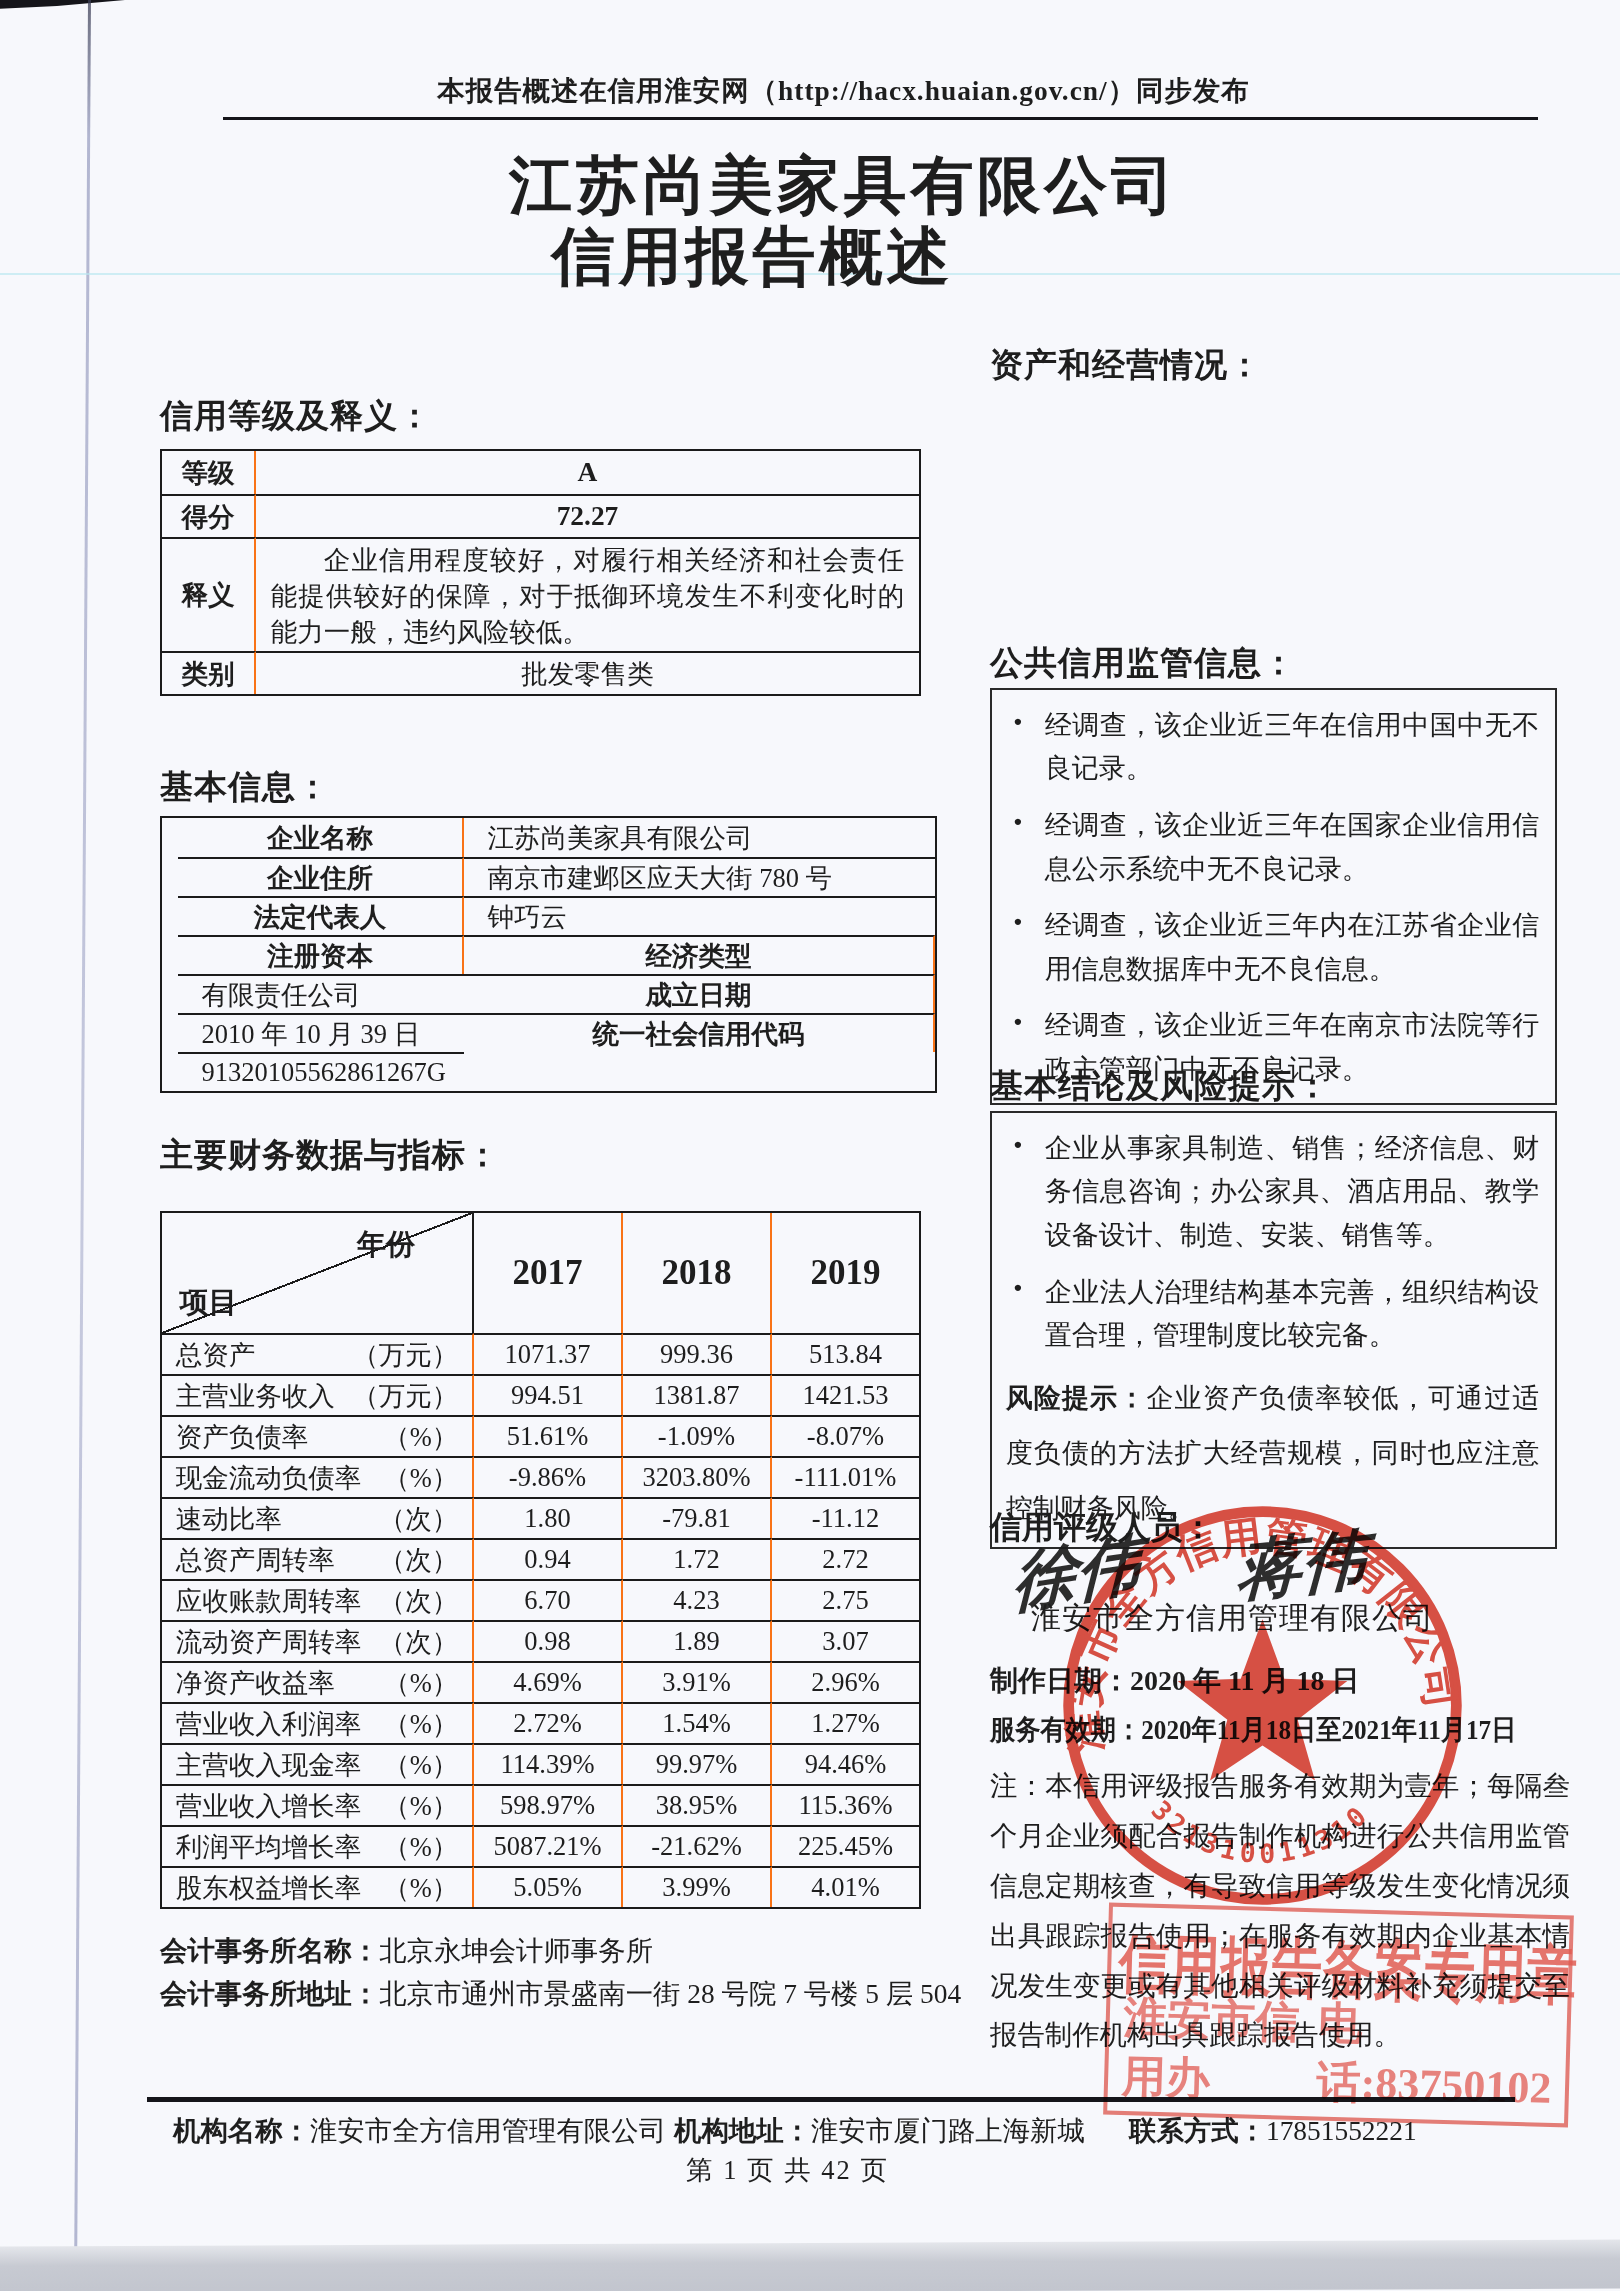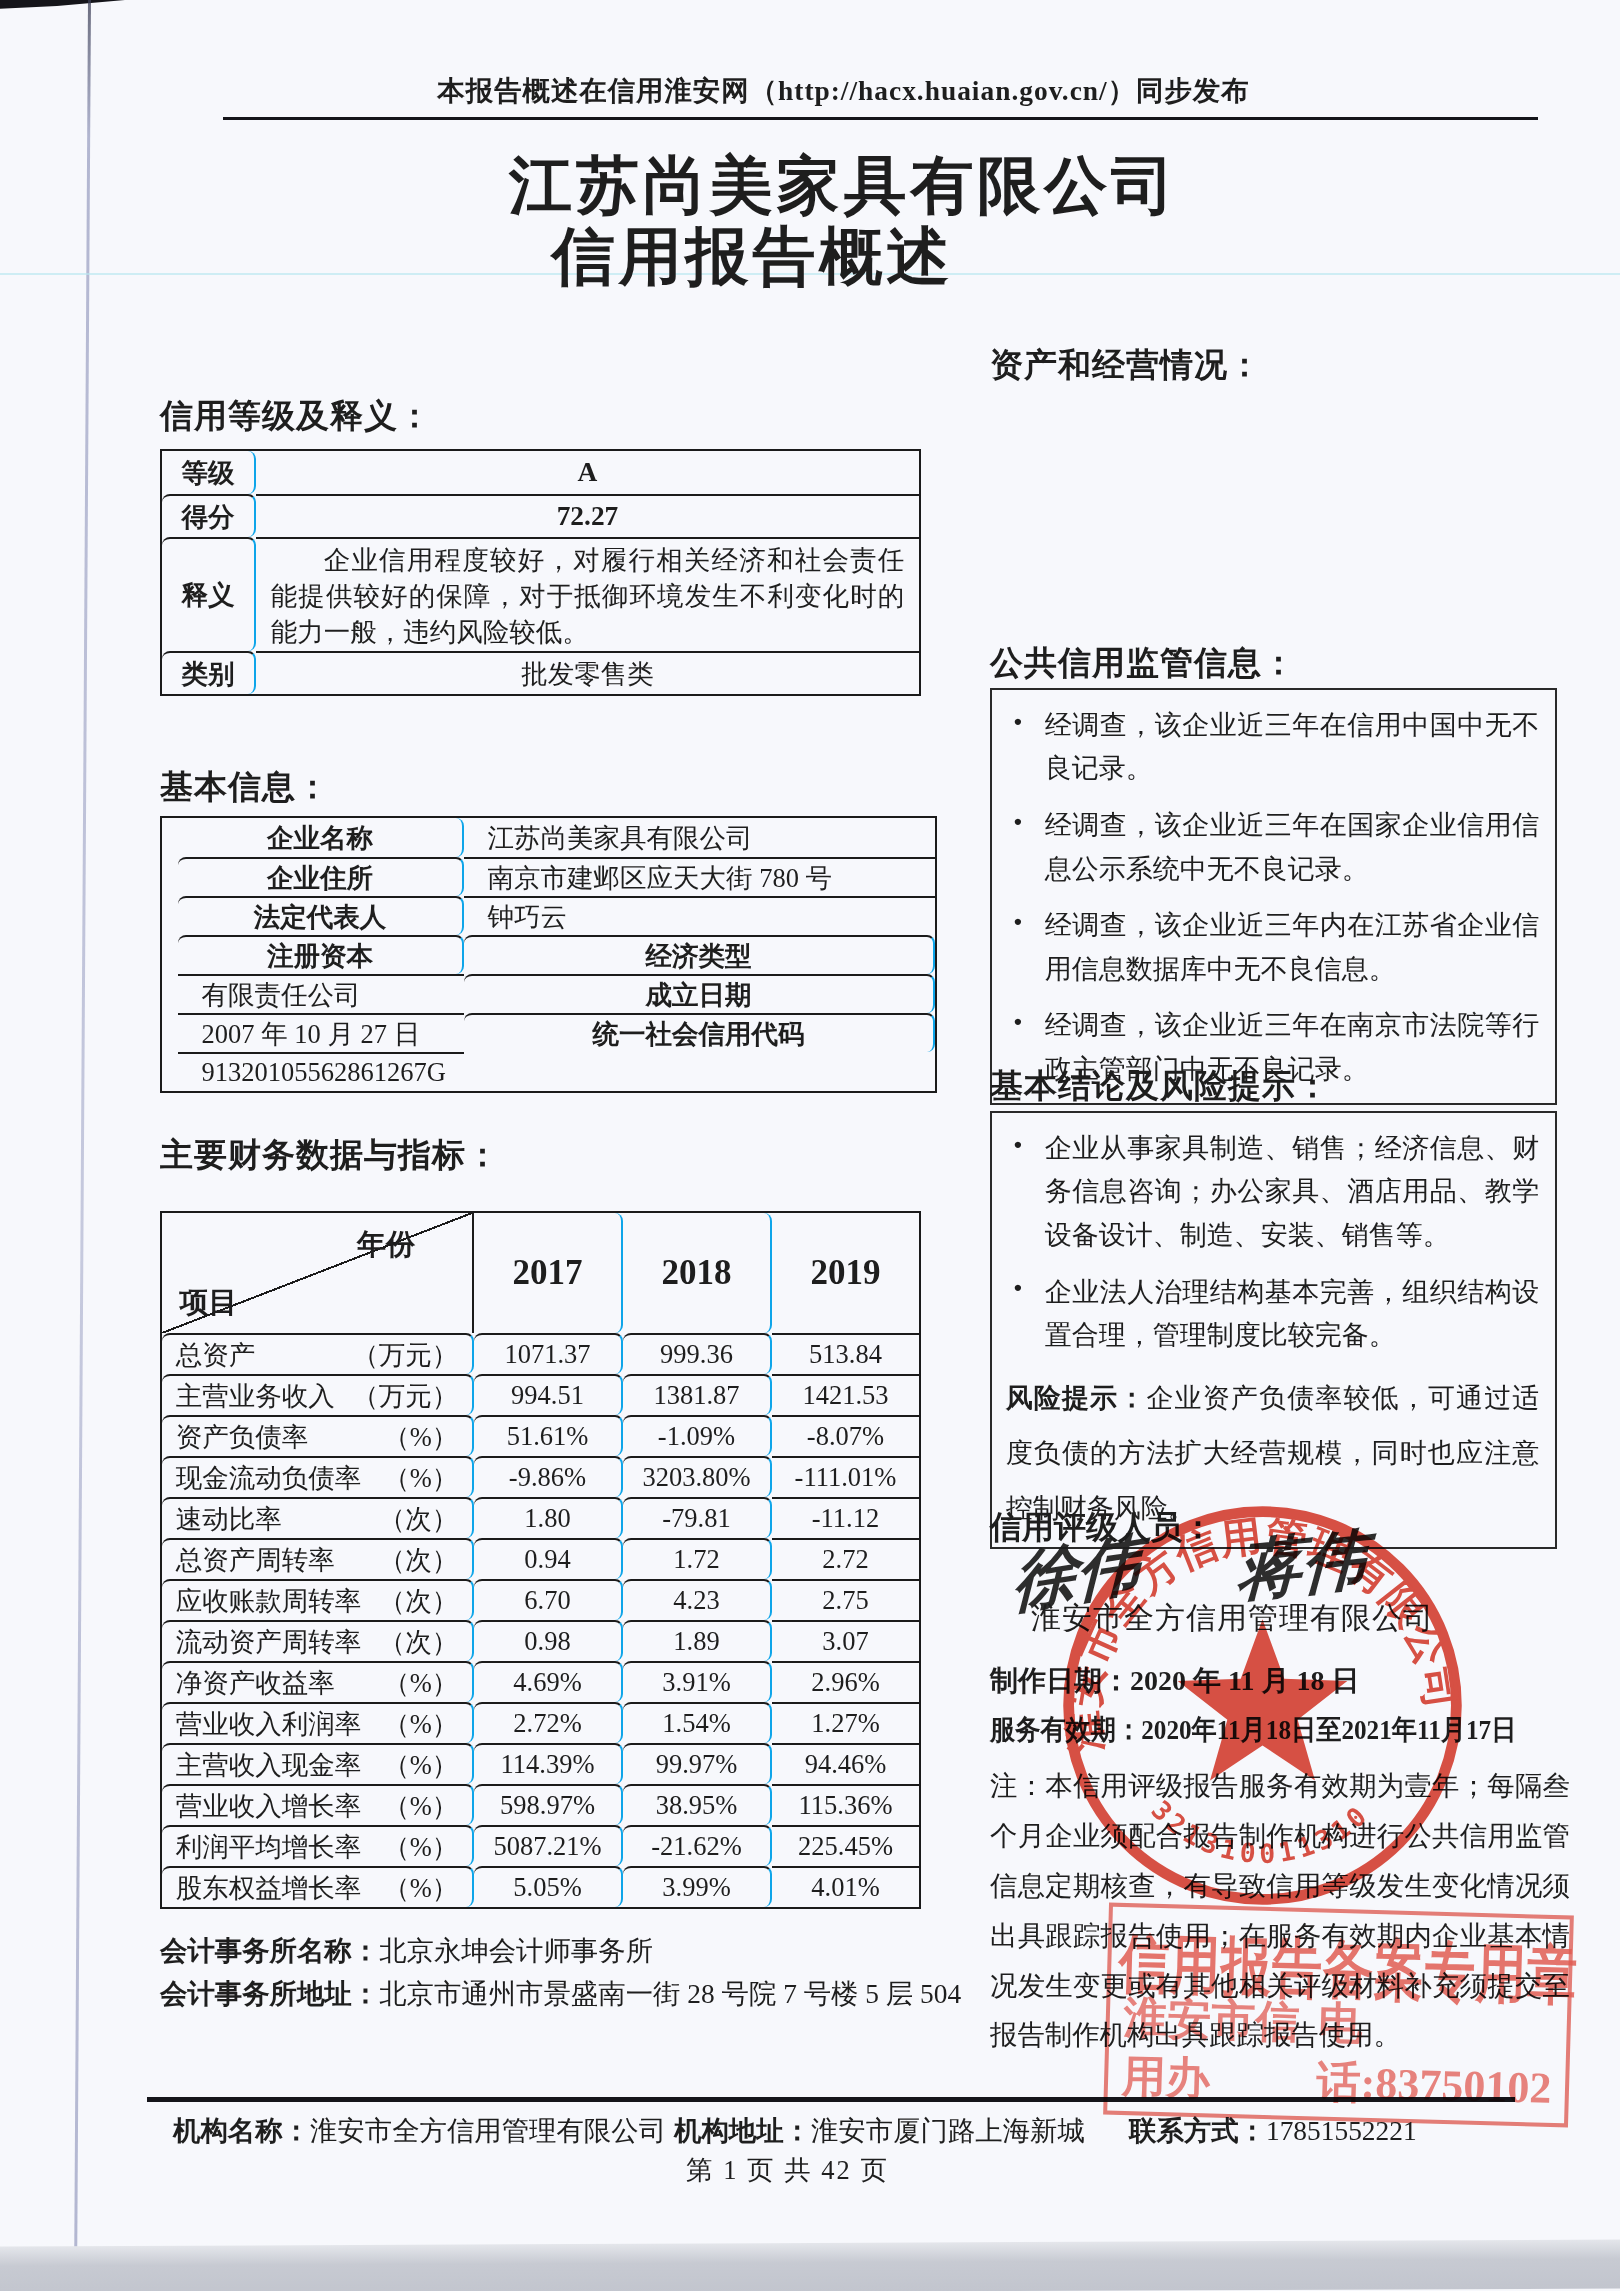--- a/index.html
+++ b/index.html
@@ -23,21 +23,21 @@
   .hdr-rule{position:absolute;left:223px;top:117px;width:1315px;height:2.9px;background:#15151a;}
   .title1{position:absolute;left:160px;top:143px;width:1367px;text-align:center;
     font-family:"Liberation Sans","DejaVu Sans",sans-serif;font-weight:900;font-size:63px;letter-spacing:3.9px;}
   .title2{position:absolute;left:69px;top:214px;width:1367px;text-align:center;
     font-family:"Liberation Sans","DejaVu Sans",sans-serif;font-weight:900;font-size:63px;letter-spacing:3.9px;}
   
   .sec{position:absolute;font-weight:700;font-size:33px;letter-spacing:1px;}
   
   .grid{position:absolute;border:2.5px solid #1b1b1b;display:grid;background:#f7f8fc;}
   .cell{display:flex;align-items:center;justify-content:center;font-size:26.5px;}
-  .bT{border-top:2px solid #1b1b1b;} .bR{border-right:2px solid #0ea5e9;border-radius:8px;}
+  .bT{border-top:2px solid #1b1b1b;} .bR{border-right:2px solid #f97316;}
   .lab{font-weight:700;}
   .val-b{font-weight:700;font-size:27.4px;}
   
   .t1{left:160px;top:449px;width:757px;grid-template-columns:94px 1fr;grid-template-rows:43px 43px 114px 43px;}
   .meaning{border-top:2px solid #1b1b1b;font-size:26.5px;line-height:36px;padding:2.9px 14.7px;
     text-indent:2em;text-align:justify;}
   
   .t2{left:160px;top:816px;width:757px;grid-template-columns:286px 1fr;grid-template-rows:repeat(7,39px);padding-left:16px;}
   .bil{font-weight:700;text-align:justify;text-align-last:justify;padding:0 19.6px;display:block;
     line-height:38px;font-size:26.5px;}
@@ -140,21 +140,21 @@
     <div class="cell bR bT">
         <span class="bil">注册资本</span>
       </div>
     <div class="cell bR bT">
         <span class="bil">经济类型</span>
       </div>
     <div class="cell bT biv">有限责任公司</div>
     <div class="cell bR bT">
         <span class="bil">成立日期</span>
       </div>
-    <div class="cell bT biv">2007 年 10 月 27 日</div>
+    <div class="cell bT biv">2010 年 10 月 39 日</div>
     <div class="cell bR bT">
         <span class="bil">统一社会信用代码</span>
       </div>
     <div class="cell bT biv">91320105562861267G</div>
   </div>
 
   <div class="sec" style="left:160px;top:1133px;">主要财务数据与指标：</div>
 
   <div class="grid fin">
 

